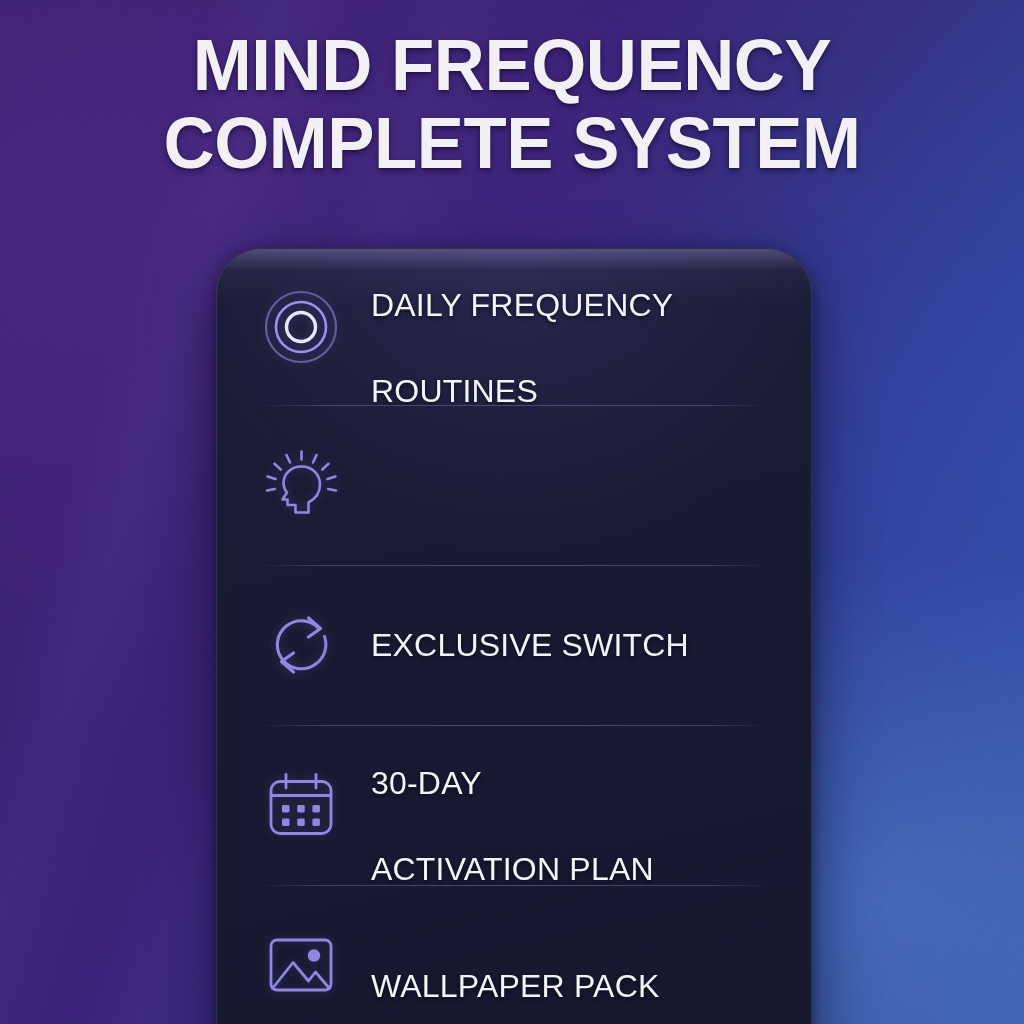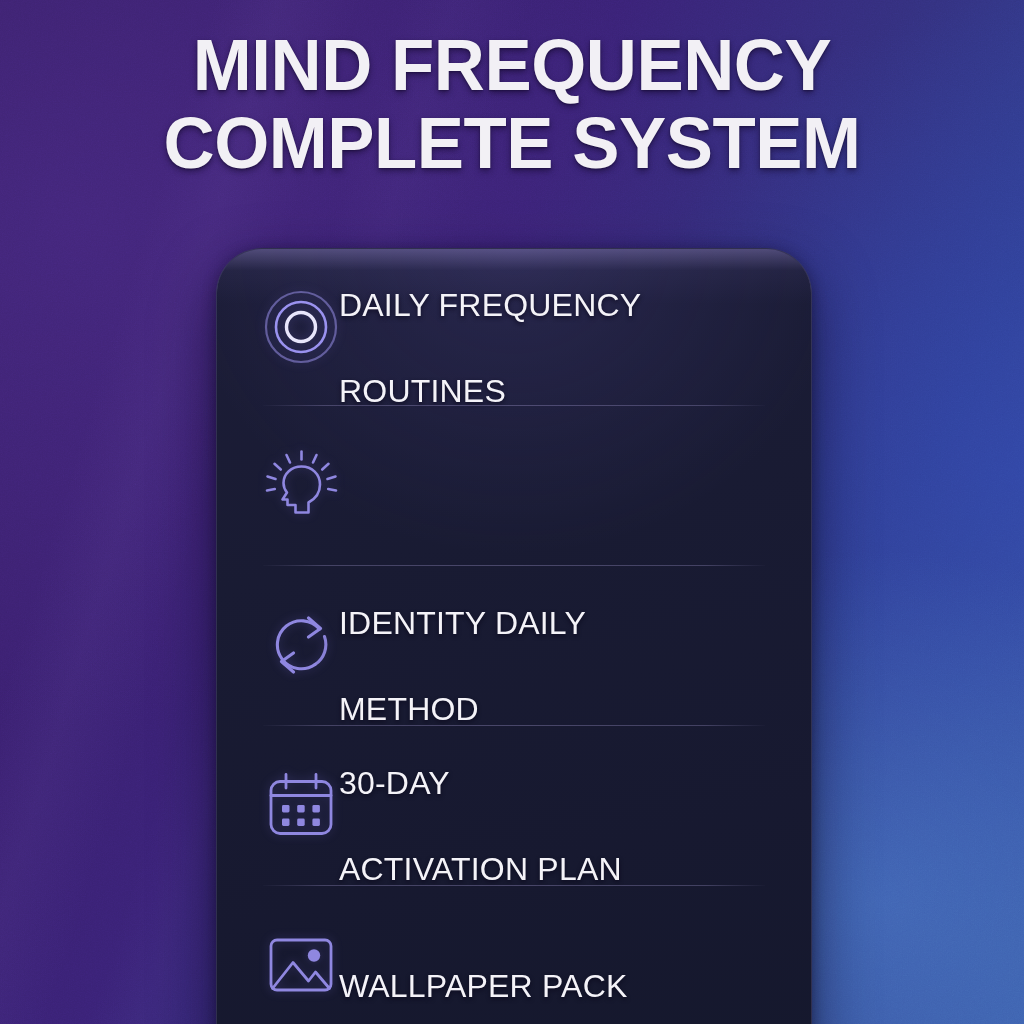--- a/index.html
+++ b/index.html
@@ -89,20 +89,21 @@
     border-radius:48px 48px 0 0;
     background:linear-gradient(180deg, rgba(178,162,240,0.38) 0%, rgba(130,118,200,0.07) 42%, rgba(120,110,190,0) 100%);
     pointer-events:none;
   }
 
   .rows { position:relative; padding:0 46px; }
 
   .row {
     display:flex;
     align-items:center;
+    gap:32px;
     height:160px;
     position:relative;
   }
   .row + .row::before {
     content:"";
     position:absolute;
     left:0; right:0; top:0;
     height:1px;
     background:linear-gradient(90deg,
       rgba(168,158,214,0.02) 0%,
@@ -198,22 +199,21 @@
 
             <path d="M45.5 11 L57.5 21.5 L45.5 30" fill="none"></path>
 
             <path d="M30.5 65 L18.5 54.5 L30.5 46" fill="none"></path>
 
             <path d="M61.5 29.5 A24 24 0 0 1 52 57.5" opacity="0.95"></path>
             <path d="M19 54.5 A24 24 0 0 0 24 59" opacity="0.95"></path>
           </svg>
         </span>
         <div class="label">
-          <span>IDENTITY DAILY</span><br>
-          <span>METHOD</span>
+          <span>EXCLUSIVE SWITCH</span><br>
         </div>
       </div>
 
       <div class="row">
         <span class="ico">
           <svg width="76" height="76" viewBox="0 0 76 76" fill="none" stroke="#8f87e0" stroke-width="2.8" stroke-linecap="round" stroke-linejoin="round">
             <rect x="8" y="14.5" width="60" height="52" rx="9"></rect>
             <path d="M8 28.5 H68"></path>
             <path d="M23 7.5 V21"></path>
             <path d="M53 7.5 V21"></path>

